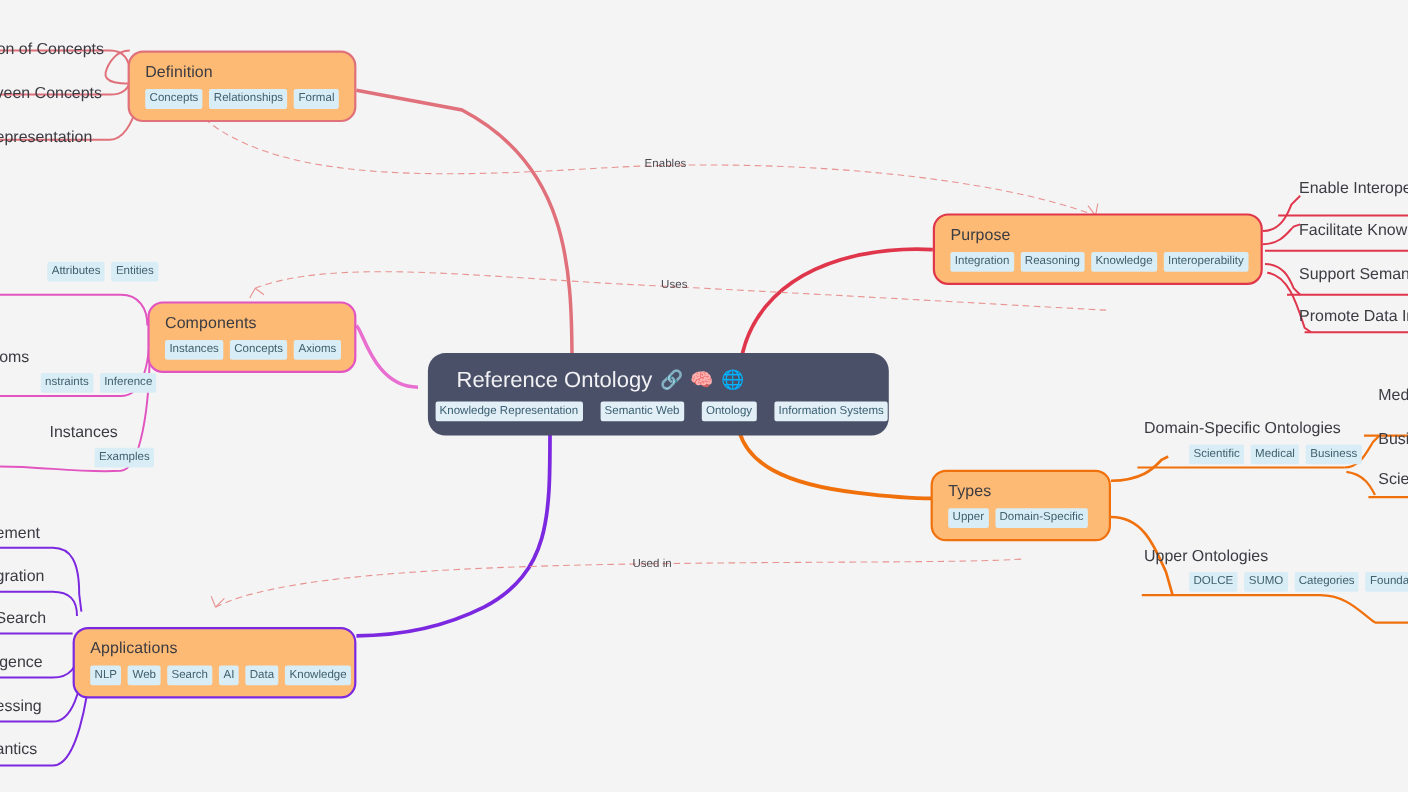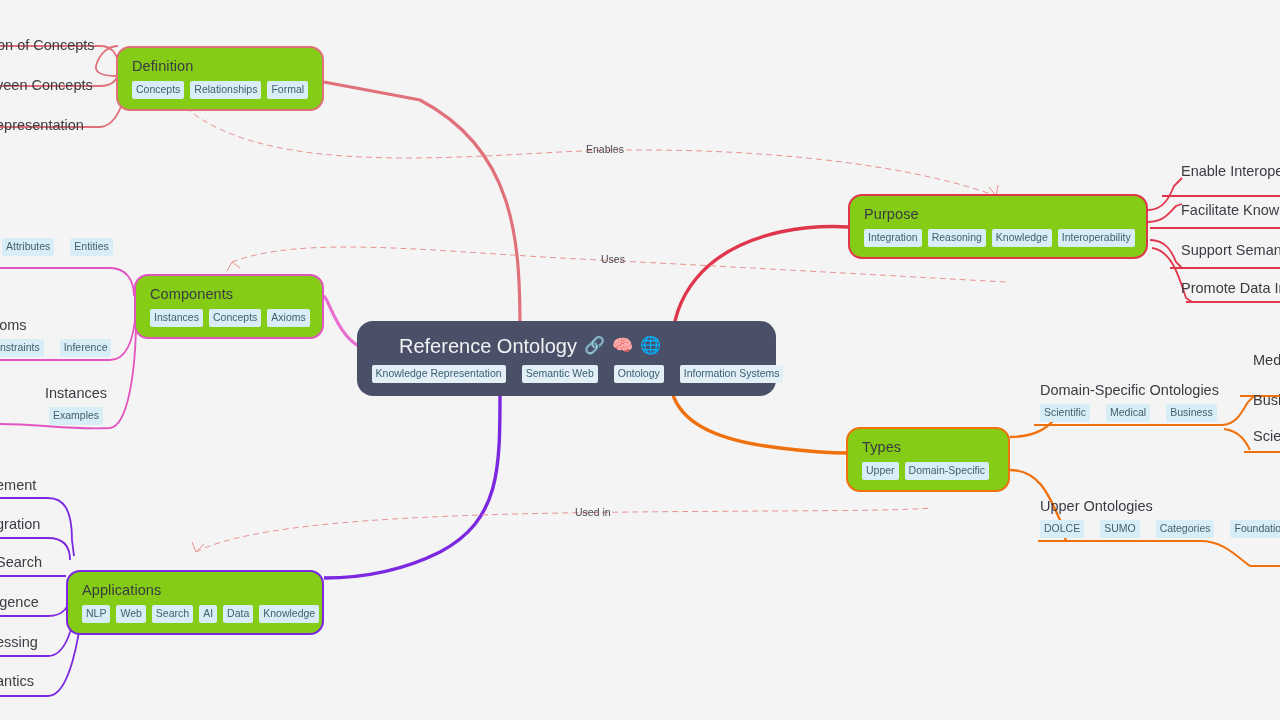--- a/index.html
+++ b/index.html
@@ -20,21 +20,21 @@
   svg.edges {
     position: absolute;
     left: 0; top: 0;
     width: 1280px;
     height: 720px;
     pointer-events: none;
   }
   .node {
     position: absolute;
     box-sizing: border-box;
-    background: #84cc16;
+    background: #fdba74;
     border-radius: 14px;
     padding: 9px 14px 10px 14px;
     white-space: nowrap;
   }
   .node .title {
     font-size: 14.5px;
     color: #3b3b42;
     line-height: 19px;
     letter-spacing: .1px;
   }
@@ -49,26 +49,26 @@
     color: #41616e;
     font-size: 10.5px;
     line-height: 13px;
     padding: 2px 4px 3px 4px;
     border-radius: 2px;
     white-space: nowrap;
   }
   
   #central {
     position: absolute;
-    left: 357px;
+    left: 389px;
     top: 321px;
     width: 419px;
     background: #4a5068;
     border-radius: 16px;
-    padding: 12px 20px 13px 42px;
+    padding: 12px 20px 13px 26px;
     box-sizing: border-box;
   }
   #central .ctitle {
     font-size: 20px;
     color: #f2f2f4;
     line-height: 26px;
     display: flex;
     align-items: center;
     gap: 7px;
   }
@@ -85,21 +85,22 @@
   .leaf {
     position: absolute;
     white-space: nowrap;
     font-size: 14.5px;
     color: #3b3b42;
     line-height: 19px;
   }
   .leaf .sub {
     margin-top: 4px;
     display: flex;
-    gap: 16px;
+    gap: 6px;
+    margin-left: 41px;
   }
   .conn-label {
     position: absolute;
     font-size: 10.5px;
     color: #4a4a50;
     background: transparent;
     white-space: nowrap;
   }
 </style>
 </head>

